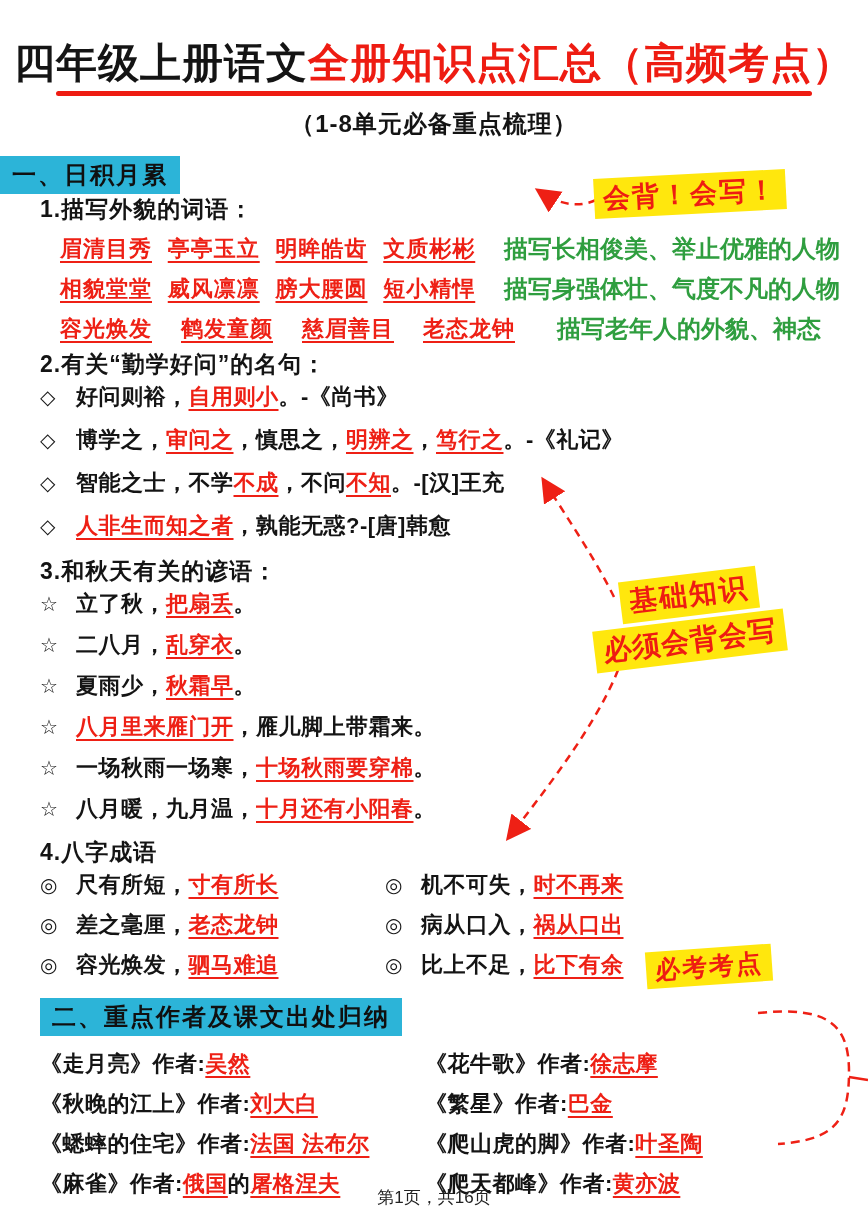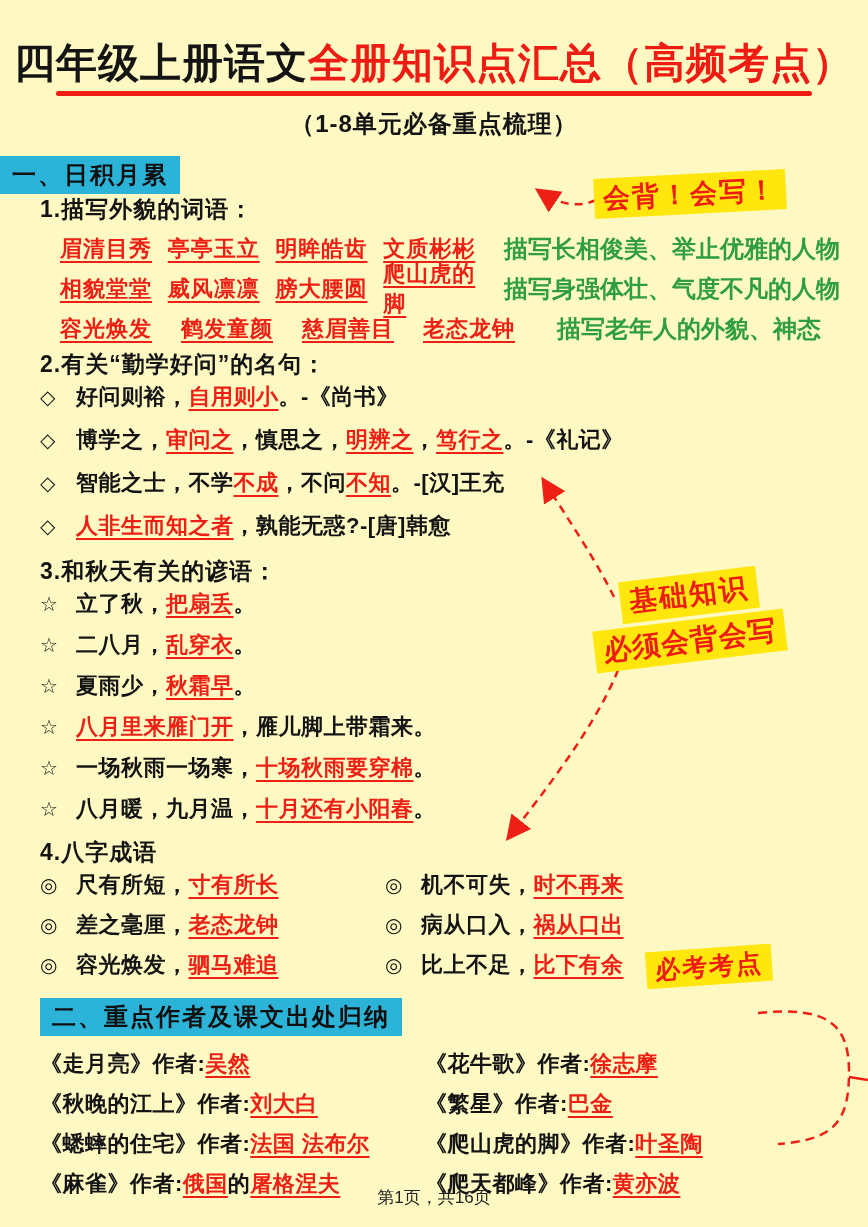--- a/index.html
+++ b/index.html
@@ -1,20 +1,20 @@
 <!DOCTYPE html>
 <html><head>
 <meta charset="utf-8">
 <style>
   * { margin:0; padding:0; box-sizing:border-box; }
   html,body { background:#e9e9e2; }
   body { font-family:"Liberation Sans","DejaVu Sans",sans-serif; }
   .page {
     position:relative; width:868px; height:1227px; margin:0 auto;
-    background:#fef9c3; overflow:hidden; color:#141414; font-weight:700;
+    background:#ffffff; overflow:hidden; color:#141414; font-weight:700;
   }
   .overlay { position:absolute; left:0; top:0; width:868px; height:1227px; pointer-events:none; z-index:5; }
 
   .title { text-align:center; padding-top:40px; font-size:41px; font-weight:900; letter-spacing:1px; line-height:1.15; }
   .title .t-red { color:#ee1c12; }
   .title-underline { width:756px; height:5px; background:#ee1c12; margin:4px auto 0; border-radius:3px; }
   .subtitle { text-align:center; font-size:24px; font-weight:900; margin-top:12px; letter-spacing:1px; }
 
   .sec-row { text-align:left; margin-top:16px; }
   .sec-header {
@@ -99,21 +99,21 @@
       <span class="word seg-r">眉清目秀</span>
       <span class="word seg-r">亭亭玉立</span>
       <span class="word seg-r">明眸皓齿</span>
       <span class="word seg-r">文质彬彬</span>
       <span class="note">描写长相俊美、举止优雅的人物</span>
     </div>
     <div class="word-row">
       <span class="word seg-r">相貌堂堂</span>
       <span class="word seg-r">威风凛凛</span>
       <span class="word seg-r">膀大腰圆</span>
-      <span class="word seg-r">爬山虎的脚</span>
+      <span class="word seg-r">短小精悍</span>
       <span class="note">描写身强体壮、气度不凡的人物</span>
     </div>
     <div class="word-row">
       <span class="word seg-r">容光焕发</span>
       <span class="word seg-r">鹤发童颜</span>
       <span class="word seg-r">慈眉善目</span>
       <span class="word seg-r">老态龙钟</span>
       <span class="note">描写老年人的外貌、神态</span>
     </div>
 

